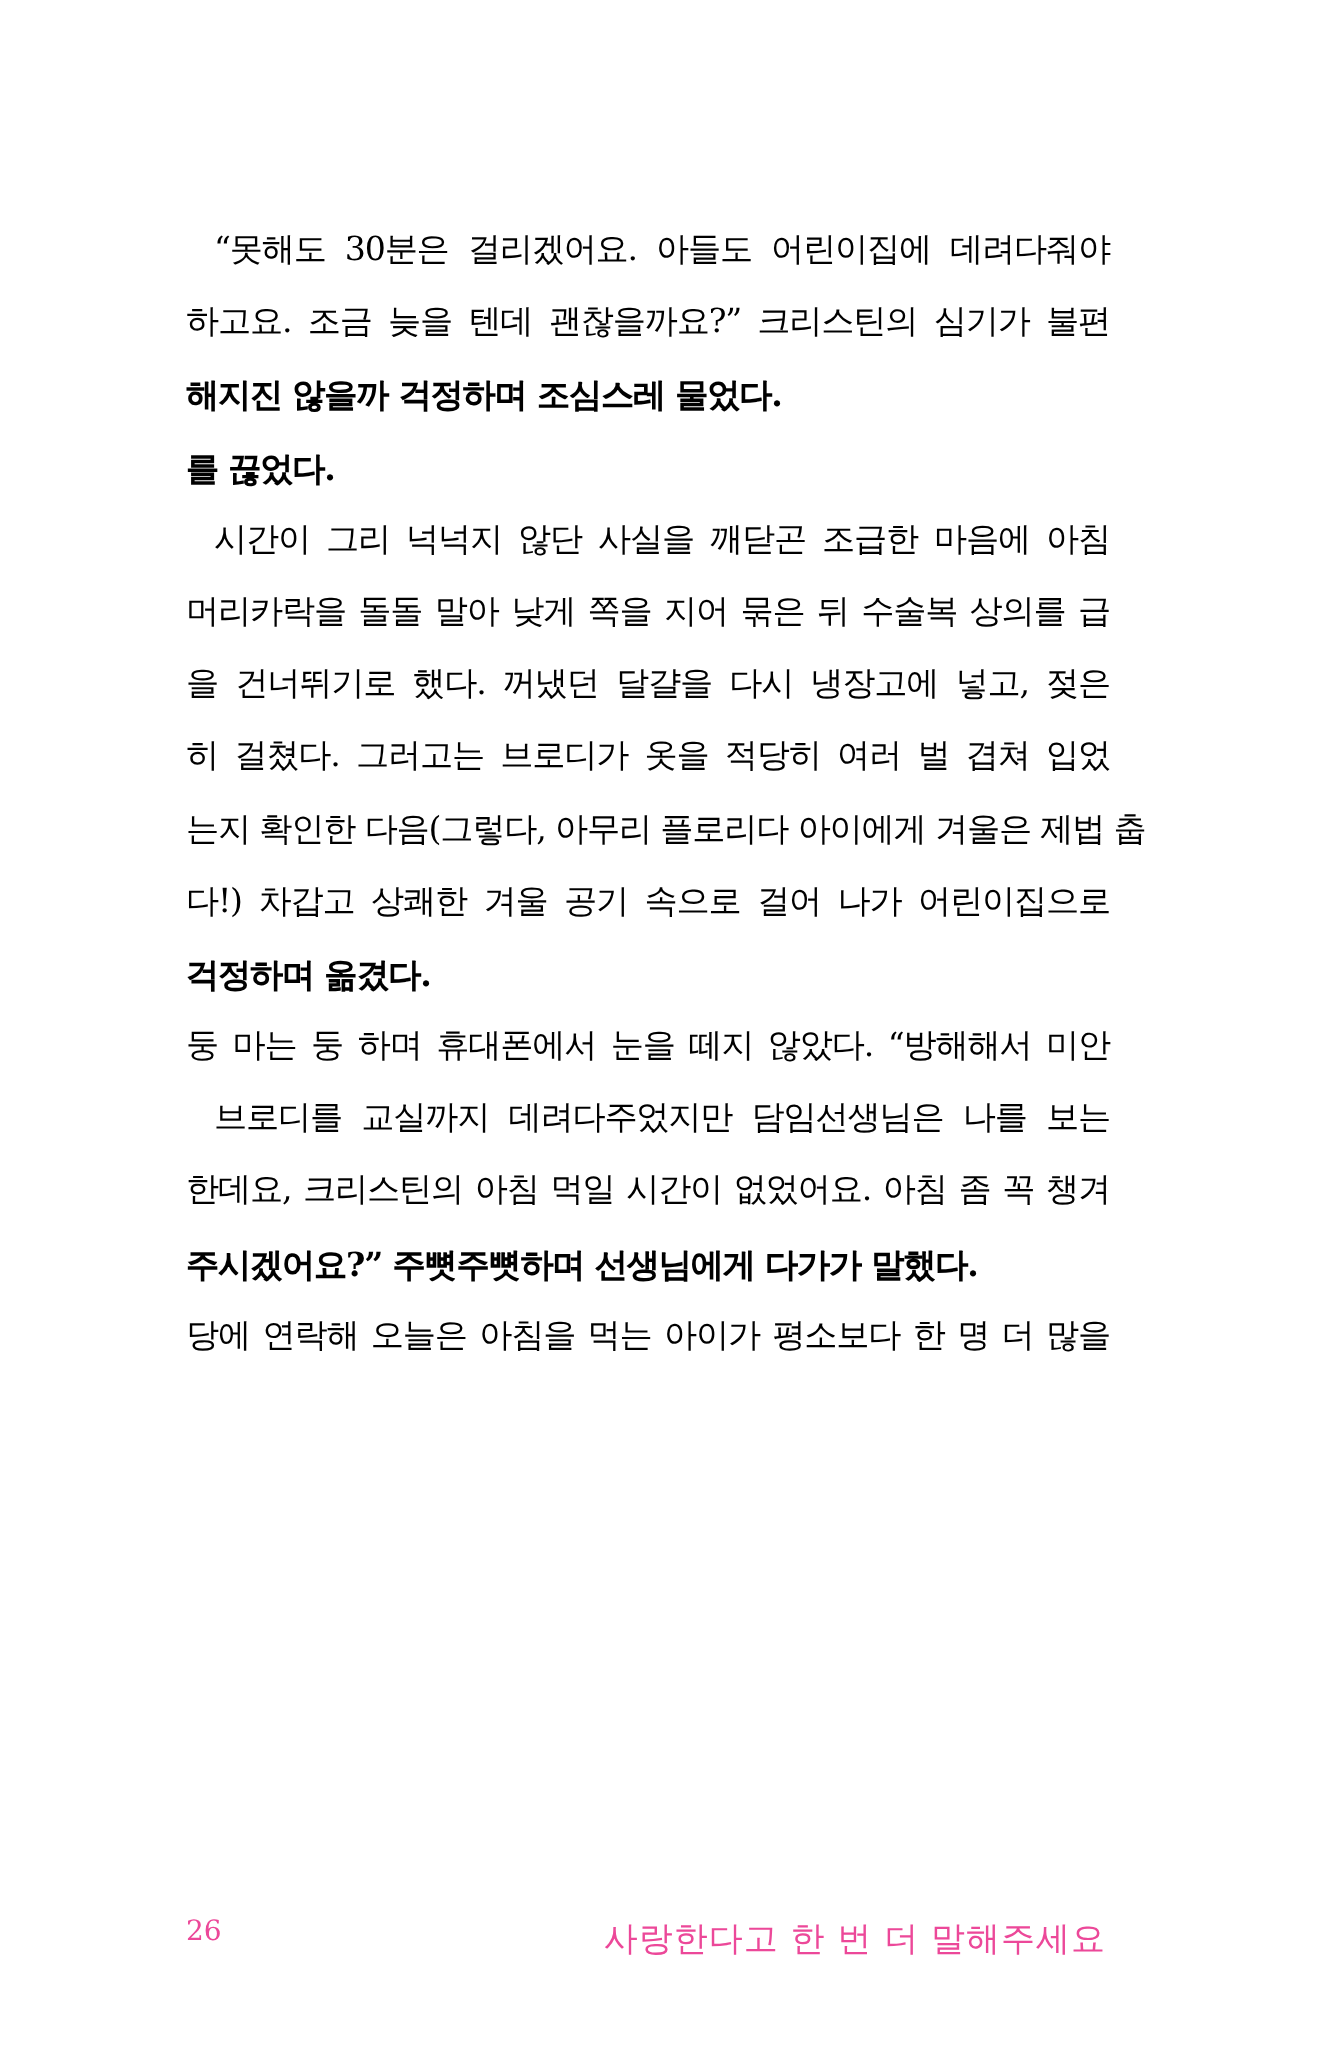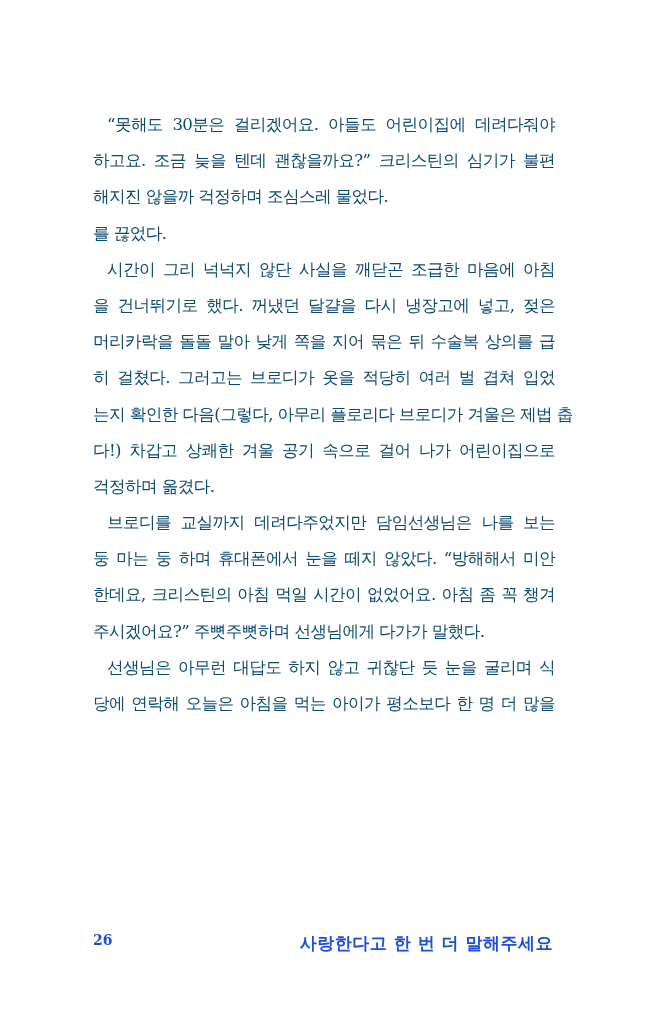--- a/index.html
+++ b/index.html
@@ -12,45 +12,45 @@
       height: 1024px;
       position: relative;
       overflow: hidden;
       font-family: "DejaVu Serif", "Liberation Serif", serif;
     }
     .page-body {
       position: absolute;
       left: 93px;
       top: 107px;
       width: 462px;
-      color: #0c4a6e;
+      color: #000000;
       font-size: 16.6px;
       line-height: 36.2px;
       letter-spacing: -0.6px;
       word-spacing: 0px;
       text-align: justify;
     }
     .line {
       display: block;
       white-space: nowrap;
       text-align: justify;
       text-align-last: justify;
       height: 36.2px;
     }
     .line.indent { padding-left: 14px; }
-    .line.last { text-align-last: left; }
+    .line.last { text-align-last: left; font-weight: bold; }
     .footer {
       position: absolute;
-      top: 930px;
+      top: 956px;
       left: 93px;
       width: 460px;
       height: 22px;
-      color: #1d4ed8;
+      color: #ec4899;
       font-family: "DejaVu Serif", serif;
-      font-weight: bold;
+      font-weight: normal;
     }
     .page-number {
       position: absolute;
       left: 0;
       top: 2px;
       font-size: 14px;
     }
     .running-title {
       position: absolute;
       right: 0;
@@ -64,32 +64,31 @@
 
 <div class="page-body">
 
   <span class="line indent">“못해도 30분은 걸리겠어요. 아들도 어린이집에 데려다줘야</span>
   <span class="line">하고요. 조금 늦을 텐데 괜찮을까요?” 크리스틴의 심기가 불편</span>
   <span class="line last">해지진 않을까 걱정하며 조심스레 물었다.</span>
 
   <span class="line last">를 끊었다.</span>
 
   <span class="line indent">시간이 그리 넉넉지 않단 사실을 깨닫곤 조급한 마음에 아침</span>
+  <span class="line">머리카락을 돌돌 말아 낮게 쪽을 지어 묶은 뒤 수술복 상의를 급</span>
   <span class="line">을 건너뛰기로 했다. 꺼냈던 달걀을 다시 냉장고에 넣고, 젖은</span>
-  <span class="line">머리카락을 돌돌 말아 낮게 쪽을 지어 묶은 뒤 수술복 상의를 급</span>
   <span class="line">히 걸쳤다. 그러고는 브로디가 옷을 적당히 여러 벌 겹쳐 입었</span>
-  <span class="line">는지 확인한 다음(그렇다, 아무리 플로리다 브로디가 겨울은 제법 춥</span>
+  <span class="line">는지 확인한 다음(그렇다, 아무리 플로리다 아이에게 겨울은 제법 춥</span>
   <span class="line">다!) 차갑고 상쾌한 겨울 공기 속으로 걸어 나가 어린이집으로</span>
   <span class="line last">걱정하며 옮겼다.</span>
 
+  <span class="line">둥 마는 둥 하며 휴대폰에서 눈을 떼지 않았다. “방해해서 미안</span>
   <span class="line indent">브로디를 교실까지 데려다주었지만 담임선생님은 나를 보는</span>
-  <span class="line">둥 마는 둥 하며 휴대폰에서 눈을 떼지 않았다. “방해해서 미안</span>
   <span class="line">한데요, 크리스틴의 아침 먹일 시간이 없었어요. 아침 좀 꼭 챙겨</span>
   <span class="line last">주시겠어요?” 주뼛주뼛하며 선생님에게 다가가 말했다.</span>
 
-  <span class="line indent">선생님은 아무런 대답도 하지 않고 귀찮단 듯 눈을 굴리며 식</span>
   <span class="line">당에 연락해 오늘은 아침을 먹는 아이가 평소보다 한 명 더 많을</span>
 </div>
 
 <div class="footer">
   <span class="page-number">26</span>
   <span class="running-title">사랑한다고 한 번 더 말해주세요</span>
 </div>
 
 </body></html>

